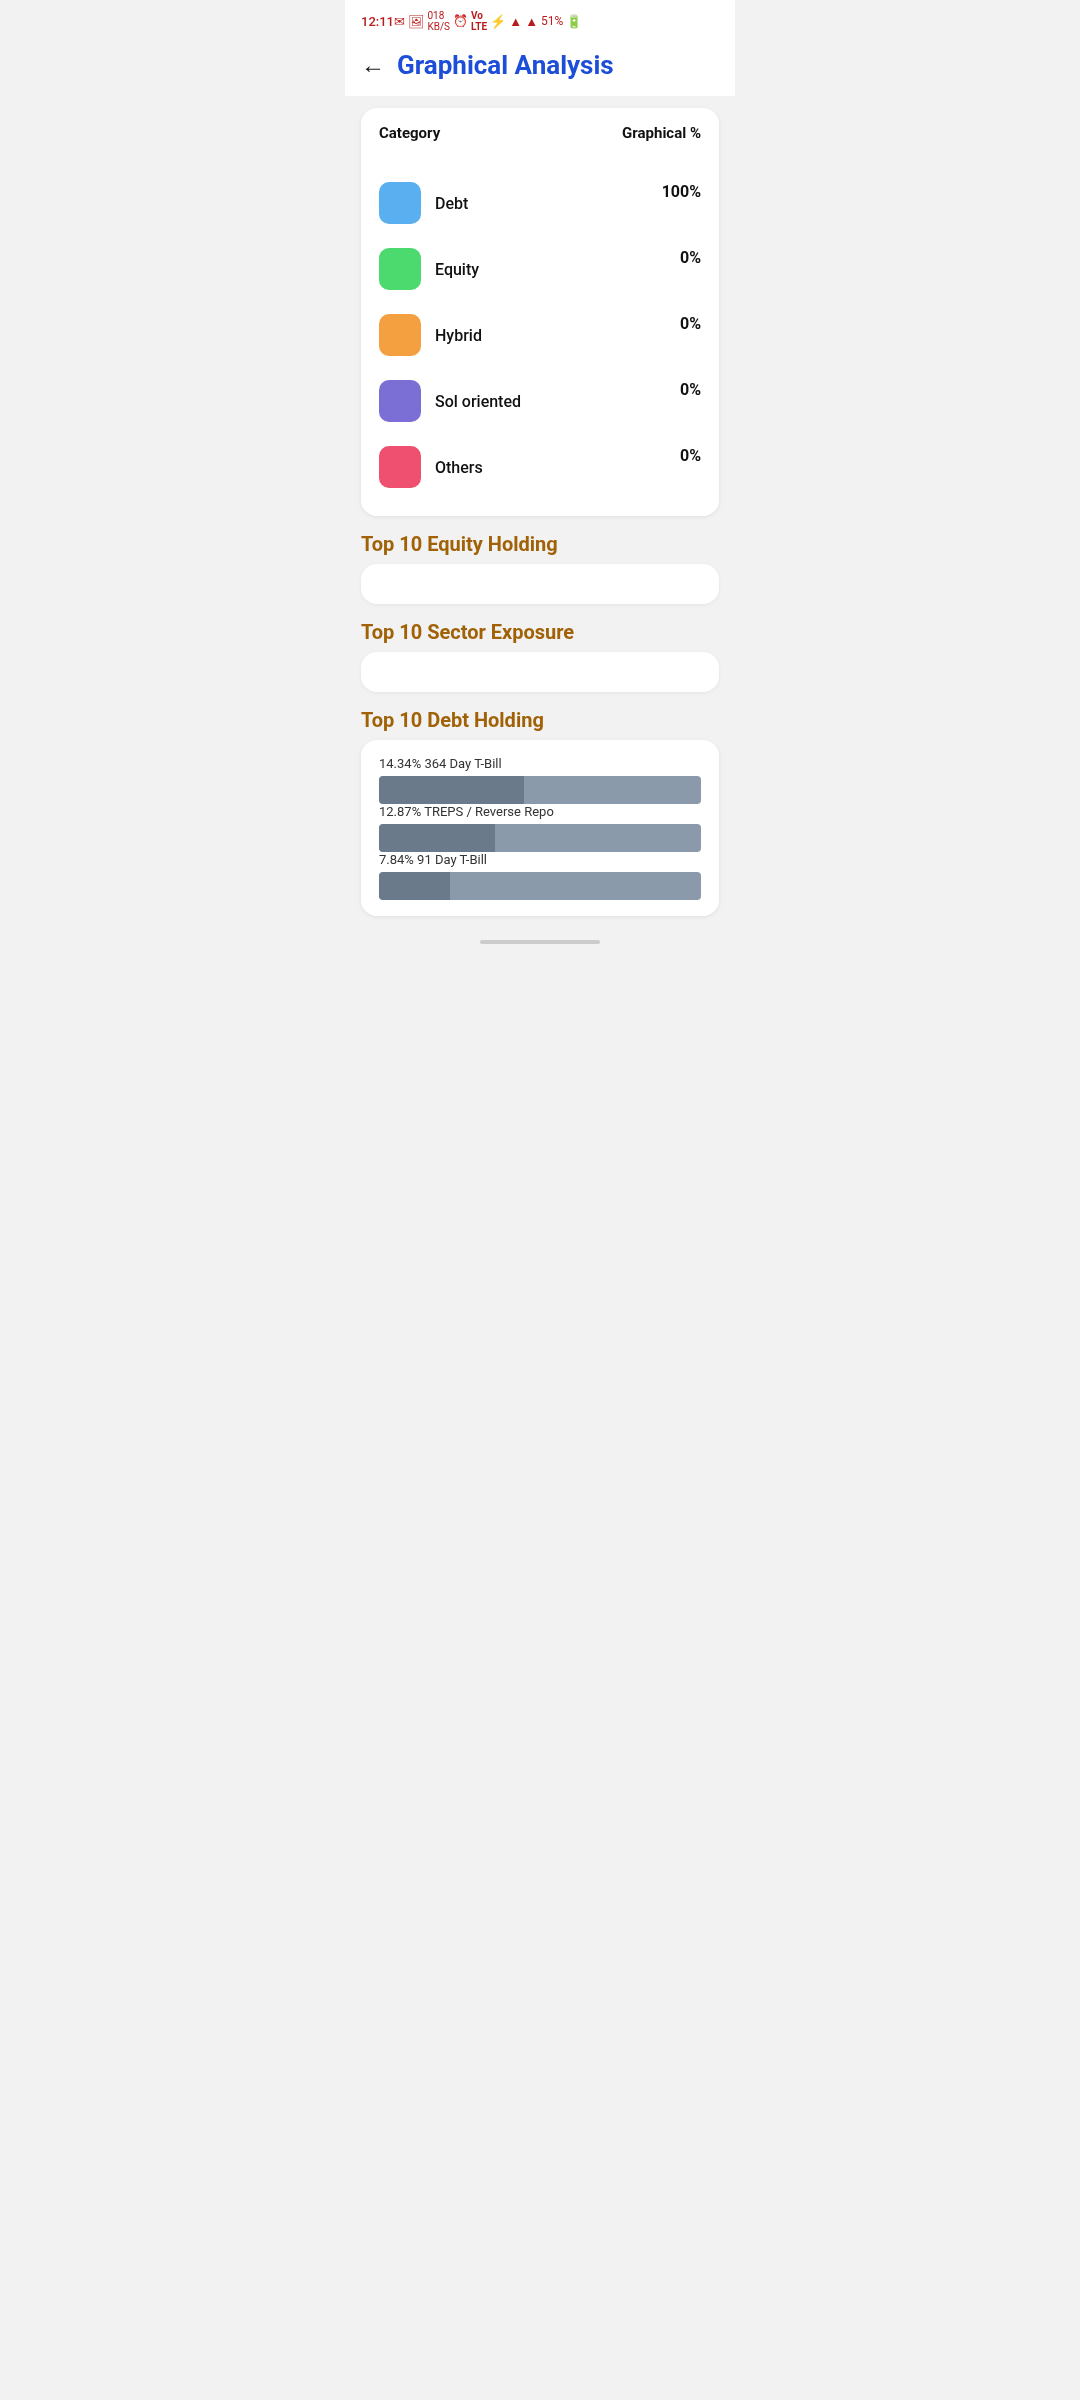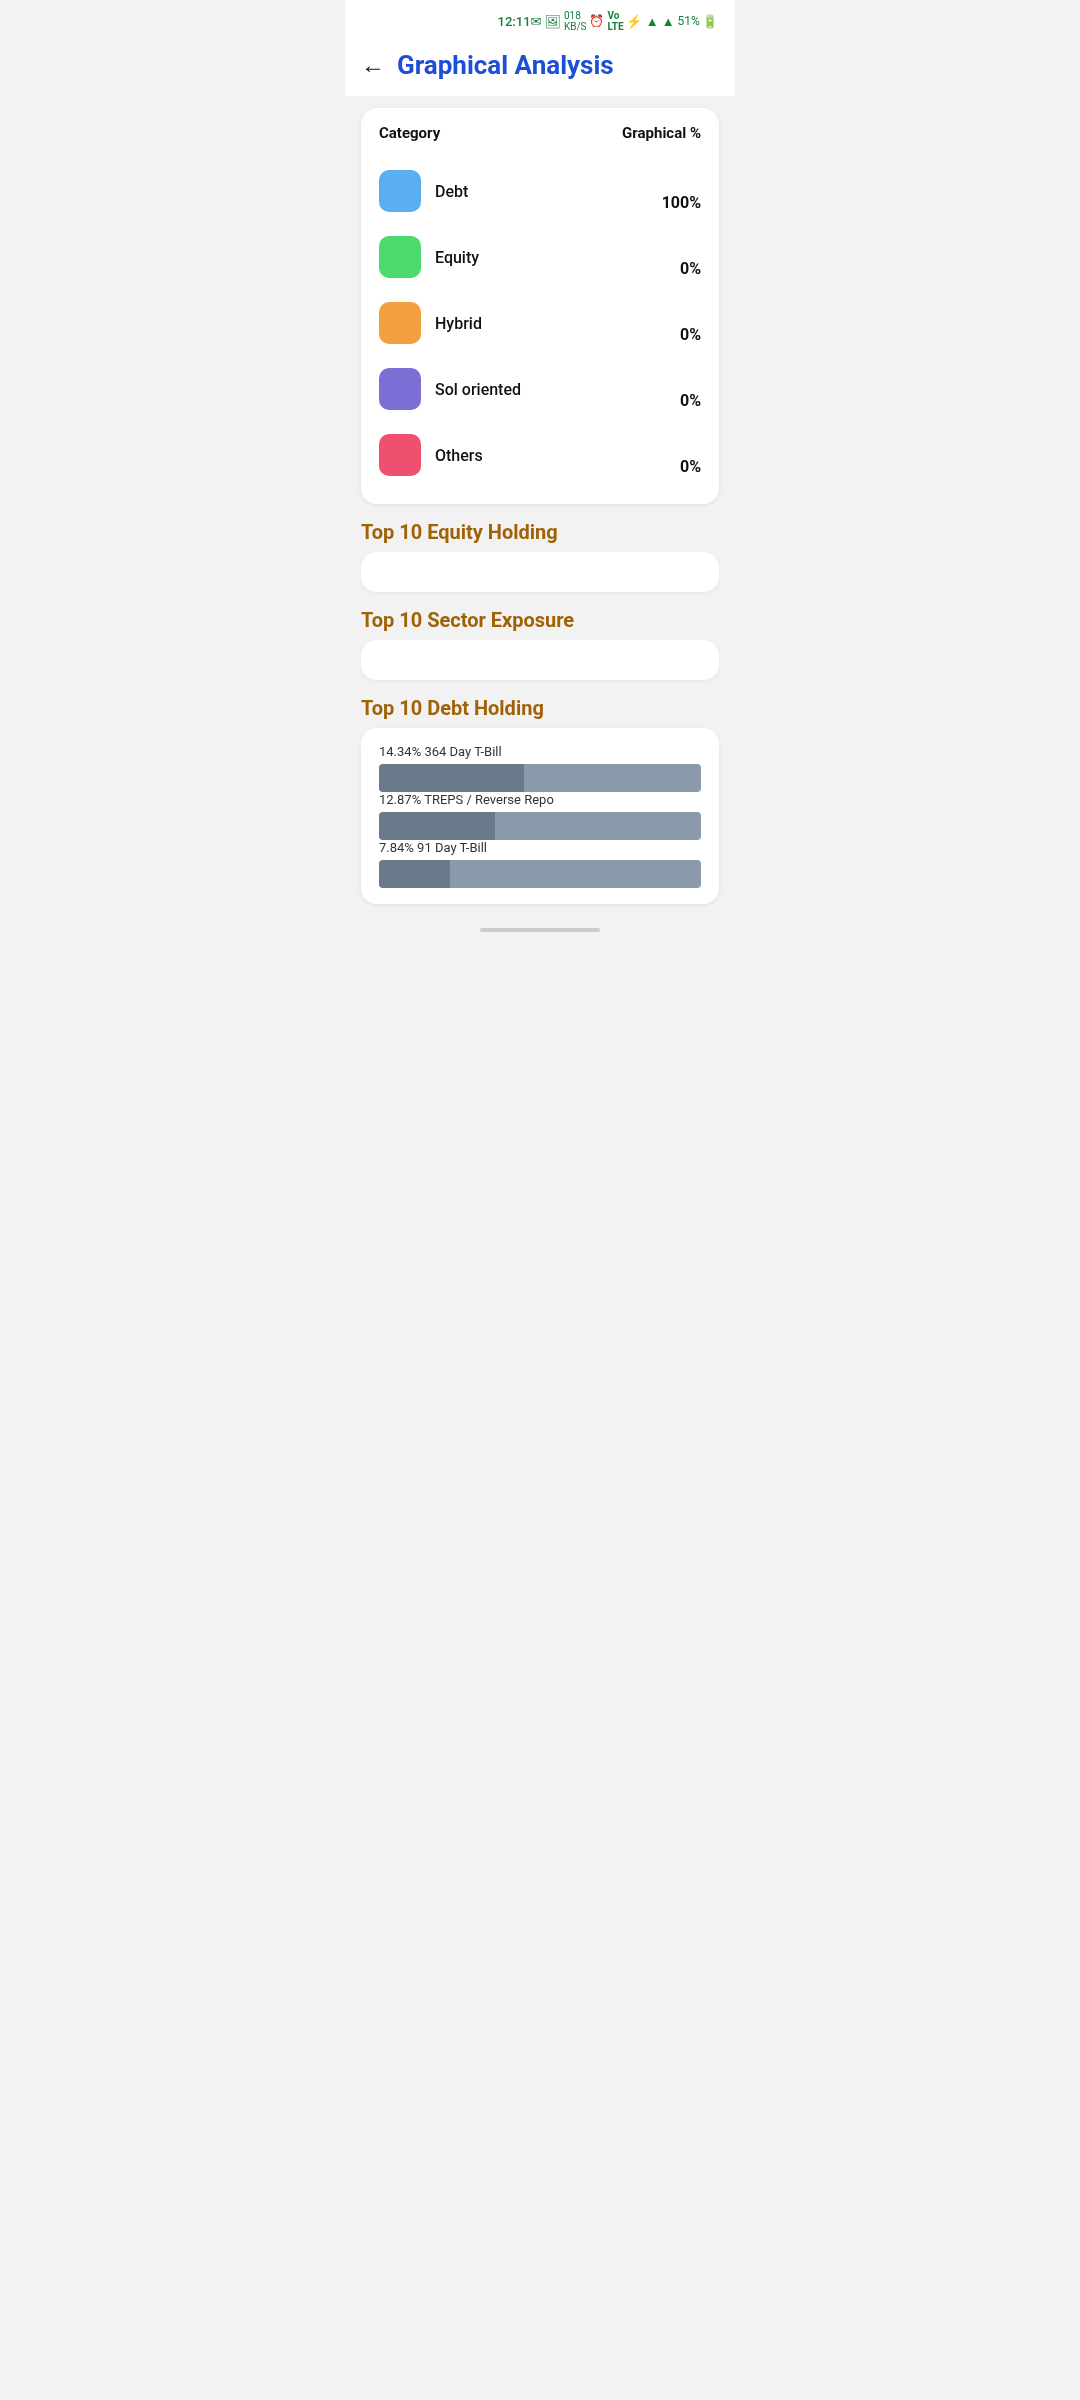--- a/index.html
+++ b/index.html
@@ -10,25 +10,25 @@
       background: #f2f2f2;
       width: 390px;
       margin: 0 auto;
       min-height: 860px;
     }
 
     
     .status-bar {
       background: #fff;
       display: flex;
-      justify-content: flex-end;
+      justify-content: flex-start;
       align-items: center;
       padding: 10px 16px 6px;
       font-size: 12px;
-      color: #15803d;
+      color: #b91c1c;
     }
     .status-left { font-weight: 500; font-size: 13px; }
     .status-icons { display: flex; align-items: center; gap: 3px; }
 
     
     .header {
       background: #fff;
       display: flex;
       align-items: center;
       padding: 12px 16px 16px;
@@ -57,35 +57,35 @@
     
     .category-card {
       background: #fff;
       border-radius: 16px;
       padding: 16px 18px;
       box-shadow: 0 1px 4px rgba(0,0,0,0.08);
     }
     .category-header {
       display: flex;
       justify-content: space-between;
-      margin-bottom: 16px;
+      margin-bottom: 28px;
     }
     .category-header-label {
       font-size: 15px;
       font-weight: 700;
       color: #111;
     }
     .allocation-header-label {
       font-size: 15px;
       font-weight: 700;
       color: #111;
     }
     .category-row {
       display: flex;
-      align-items: flex-end;
+      align-items: flex-start;
       justify-content: space-between;
       padding: 12px 0;
     }
     .category-row + .category-row {
       
     }
     .category-left {
       display: flex;
       align-items: center;
       gap: 14px;

